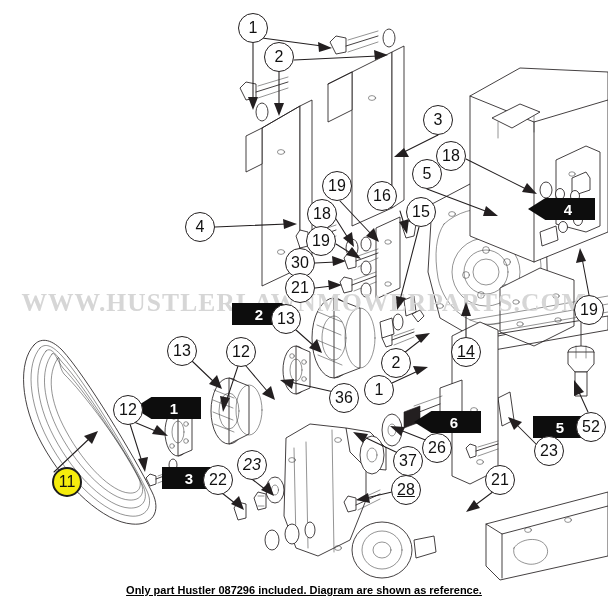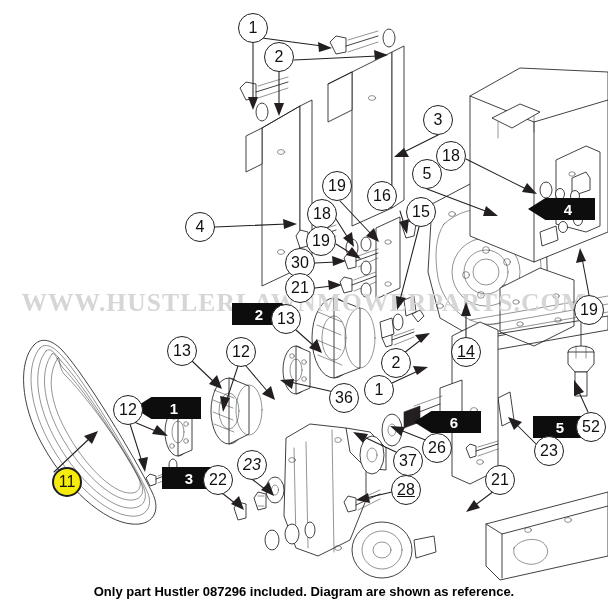--- a/index.html
+++ b/index.html
@@ -67,21 +67,21 @@
   }
   .pennant.right{
     clip-path:polygon(0% 0%,74% 0%,100% 50%,74% 100%,0% 100%);
     padding-right:13px;
   }
 
   
   #caption{
     position:absolute;left:0;top:584px;width:608px;text-align:center;
     font-family:"Liberation Sans",sans-serif;
-    font-weight:bold;font-size:13px;color:#000;z-index:70;
+    font-weight:bold;font-size:11px;color:#000;z-index:70;text-decoration:underline;
   }
 </style>
 </head>
 <body>
 
 <div id="stage">
 
   <svg id="art" viewBox="0 0 608 608">
 
     <g>

